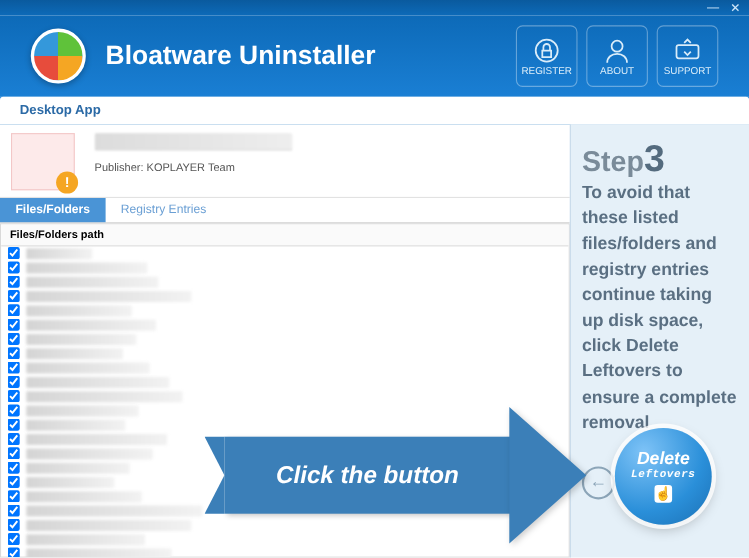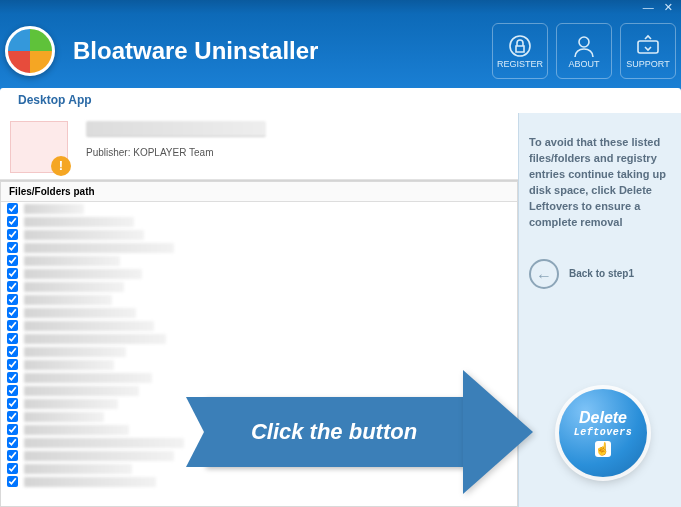--- a/index.html
+++ b/index.html
@@ -1,21 +1,21 @@
 <!DOCTYPE html>
 <html><head>
 <meta charset="utf-8">
 <style>
 * { margin: 0; padding: 0; box-sizing: border-box; font-family: Arial, sans-serif; }
 body { width: 681px; height: 507px; background: #fff; overflow: hidden; position: relative; }
 
 .titlebar { height: 14px; background: linear-gradient(to bottom, #0a5a9e, #0d6ab8); display: flex; justify-content: flex-end; align-items: center; padding-right: 8px; gap: 10px; }
 .titlebar span { color: #cfe6f9; font-size: 11px; cursor: pointer; }
 
-.header { height: 74px; background: linear-gradient(to bottom, #0d6ab8, #1a7fd4); display: flex; align-items: center; padding: 0 5px; }
+.header { height: 74px; background: linear-gradient(to bottom, #0d6ab8, #1a7fd4); display: flex; align-items: center; padding: 0 28px; }
 .logo { width: 50px; height: 50px; border-radius: 50%; background: conic-gradient(#5fc23a 0 90deg, #f5a623 90deg 180deg, #e74c3c 180deg 270deg, #3498db 270deg 360deg); border: 3px solid #fff; box-shadow: 0 2px 6px rgba(0,0,0,.3); position: relative; }
 .logo::after { content:''; position:absolute; inset:10px; background:#fff; border-radius:50%; opacity:.0; }
 .app-title { color: #fff; font-size: 24px; font-weight: bold; margin-left: 18px; flex: 1; }
 .hbtn { width: 56px; height: 56px; border: 1px solid rgba(255,255,255,.35); border-radius: 6px; margin-left: 8px; display: flex; flex-direction: column; align-items: center; justify-content: center; color: #d9ecf9; font-size: 9px; cursor: pointer; }
 .hbtn svg { width: 26px; height: 26px; stroke: #d9ecf9; fill: none; stroke-width: 1.6; }
 
 .tabs { height: 25px; background: linear-gradient(to bottom, #1a7fd4, #1572bd); display: flex; flex-direction: column; }
 .tab { padding: 0 18px; line-height: 25px; font-size: 12px; color: #fff; cursor: pointer; }
 .tab.active { background: #fff; color: #2b6aa6; font-weight: bold; border-radius: 3px 3px 0 0; }
 
@@ -36,21 +36,21 @@
 
 .listwrap { flex: 1; overflow: hidden; position: relative; border: 1px solid #d9d9d9; margin: 0; }
 .listhead { font-size: 10px; font-weight: bold; padding: 4px 8px; border-bottom: 1px solid #ddd; background: #fafafa; }
 .list { overflow-y: scroll; height: calc(100% - 20px); }
 .row { display: flex; align-items: center; padding: 1px 6px; font-size: 10px; color: #333; }
 .row input { margin-right: 6px; width: 11px; height: 11px; }
 .row .path { height: 10px; background: linear-gradient(90deg, #d4d4d4, #f2f2f2); border-radius: 1px; filter: blur(1.5px); }
 
 .step { font-size: 26px; color: #7a8b99; font-weight: bold; }
 .step span { font-size: 34px; color: #546b7e; }
-.stepdesc { font-size: 11px; color: #5a6f82; font-weight: bold; margin-top: 10px; line-height: 1.45; }
+.stepdesc { font-size: 16px; color: #5a6f82; font-weight: bold; line-height: 1.45; }
 .back { display: flex; align-items: center; margin-top: 28px; gap: 10px; cursor: pointer; }
 .back .circ { width: 30px; height: 30px; border: 2px solid #8ca5b8; border-radius: 50%; display:flex; align-items:center; justify-content:center; color:#8ca5b8; font-size:16px; }
 .back .lbl { font-size: 10px; font-weight: bold; color: #546b7e; }
 
 .delbtn { position: absolute; bottom: 30px; left: 40px; width: 88px; height: 88px; border-radius: 50%; background: radial-gradient(circle at 30% 25%, #7ec3f7, #2a8fd9 60%, #1b6fb3); box-shadow: 0 0 0 4px rgba(255,255,255,.8), 0 4px 12px rgba(0,0,0,.25); display:flex; flex-direction:column; align-items:center; justify-content:center; color:#fff; cursor:pointer; }
 .delbtn .t1 { font-size: 16px; font-weight: bold; font-style: italic; }
 .delbtn .t2 { font-size: 10px; font-weight: bold; font-style: italic; letter-spacing: .5px; font-family: Liberation Mono, monospace; }
 .delbtn .hand { width: 16px; height: 16px; background:#fff; border-radius:3px; margin-top:3px; position:relative; }
 .delbtn .hand::before { content:'☝'; position:absolute; inset:0; color:#333; font-size:12px; text-align:center; line-height:16px; }
 
@@ -107,20 +107,22 @@
       <div class="appicon"></div>
       <div class="appmeta">
         <div class="appname"></div>
         <div class="publisher">
           <span>Publisher:</span>
           <span>KOPLAYER Team</span>
         </div>
       </div>
     </div>
     <div class="subtabs">
+      <div class="subtab active">Files/Folders</div>
+      <div class="subtab">Registry Entries</div>
     </div>
     <div class="listwrap">
       <div class="listhead">Files/Folders path</div>
       <div class="list" id="list">
           <div class="row">
             <input type="checkbox" checked="" style="">
             <div class="path" style="width: 60px;"></div>
           </div>
           <div class="row">
             <input type="checkbox" checked="" style="">
@@ -204,20 +206,23 @@
           </div>
           <div class="row">
             <input type="checkbox" checked="" style="">
             <div class="path" style="width: 132px;"></div>
           </div>
         </div>
     </div>
   </div>
 
   <div class="right">
+    <div class="step">
+      <span style="font-size:26px;color:#7a8b99">Step</span><span>3</span>
+    </div>
     <div class="stepdesc">To avoid that these listed files/folders and registry entries continue taking up disk space, click Delete Leftovers to ensure a complete removal</div>
     <div class="back">
       <div class="circ">←</div>
       <div class="lbl">Back to step1</div>
     </div>
     <div class="delbtn">
       <div class="t1">Delete</div>
       <div class="t2">Leftovers</div>
       <div class="hand"></div>
     </div>

